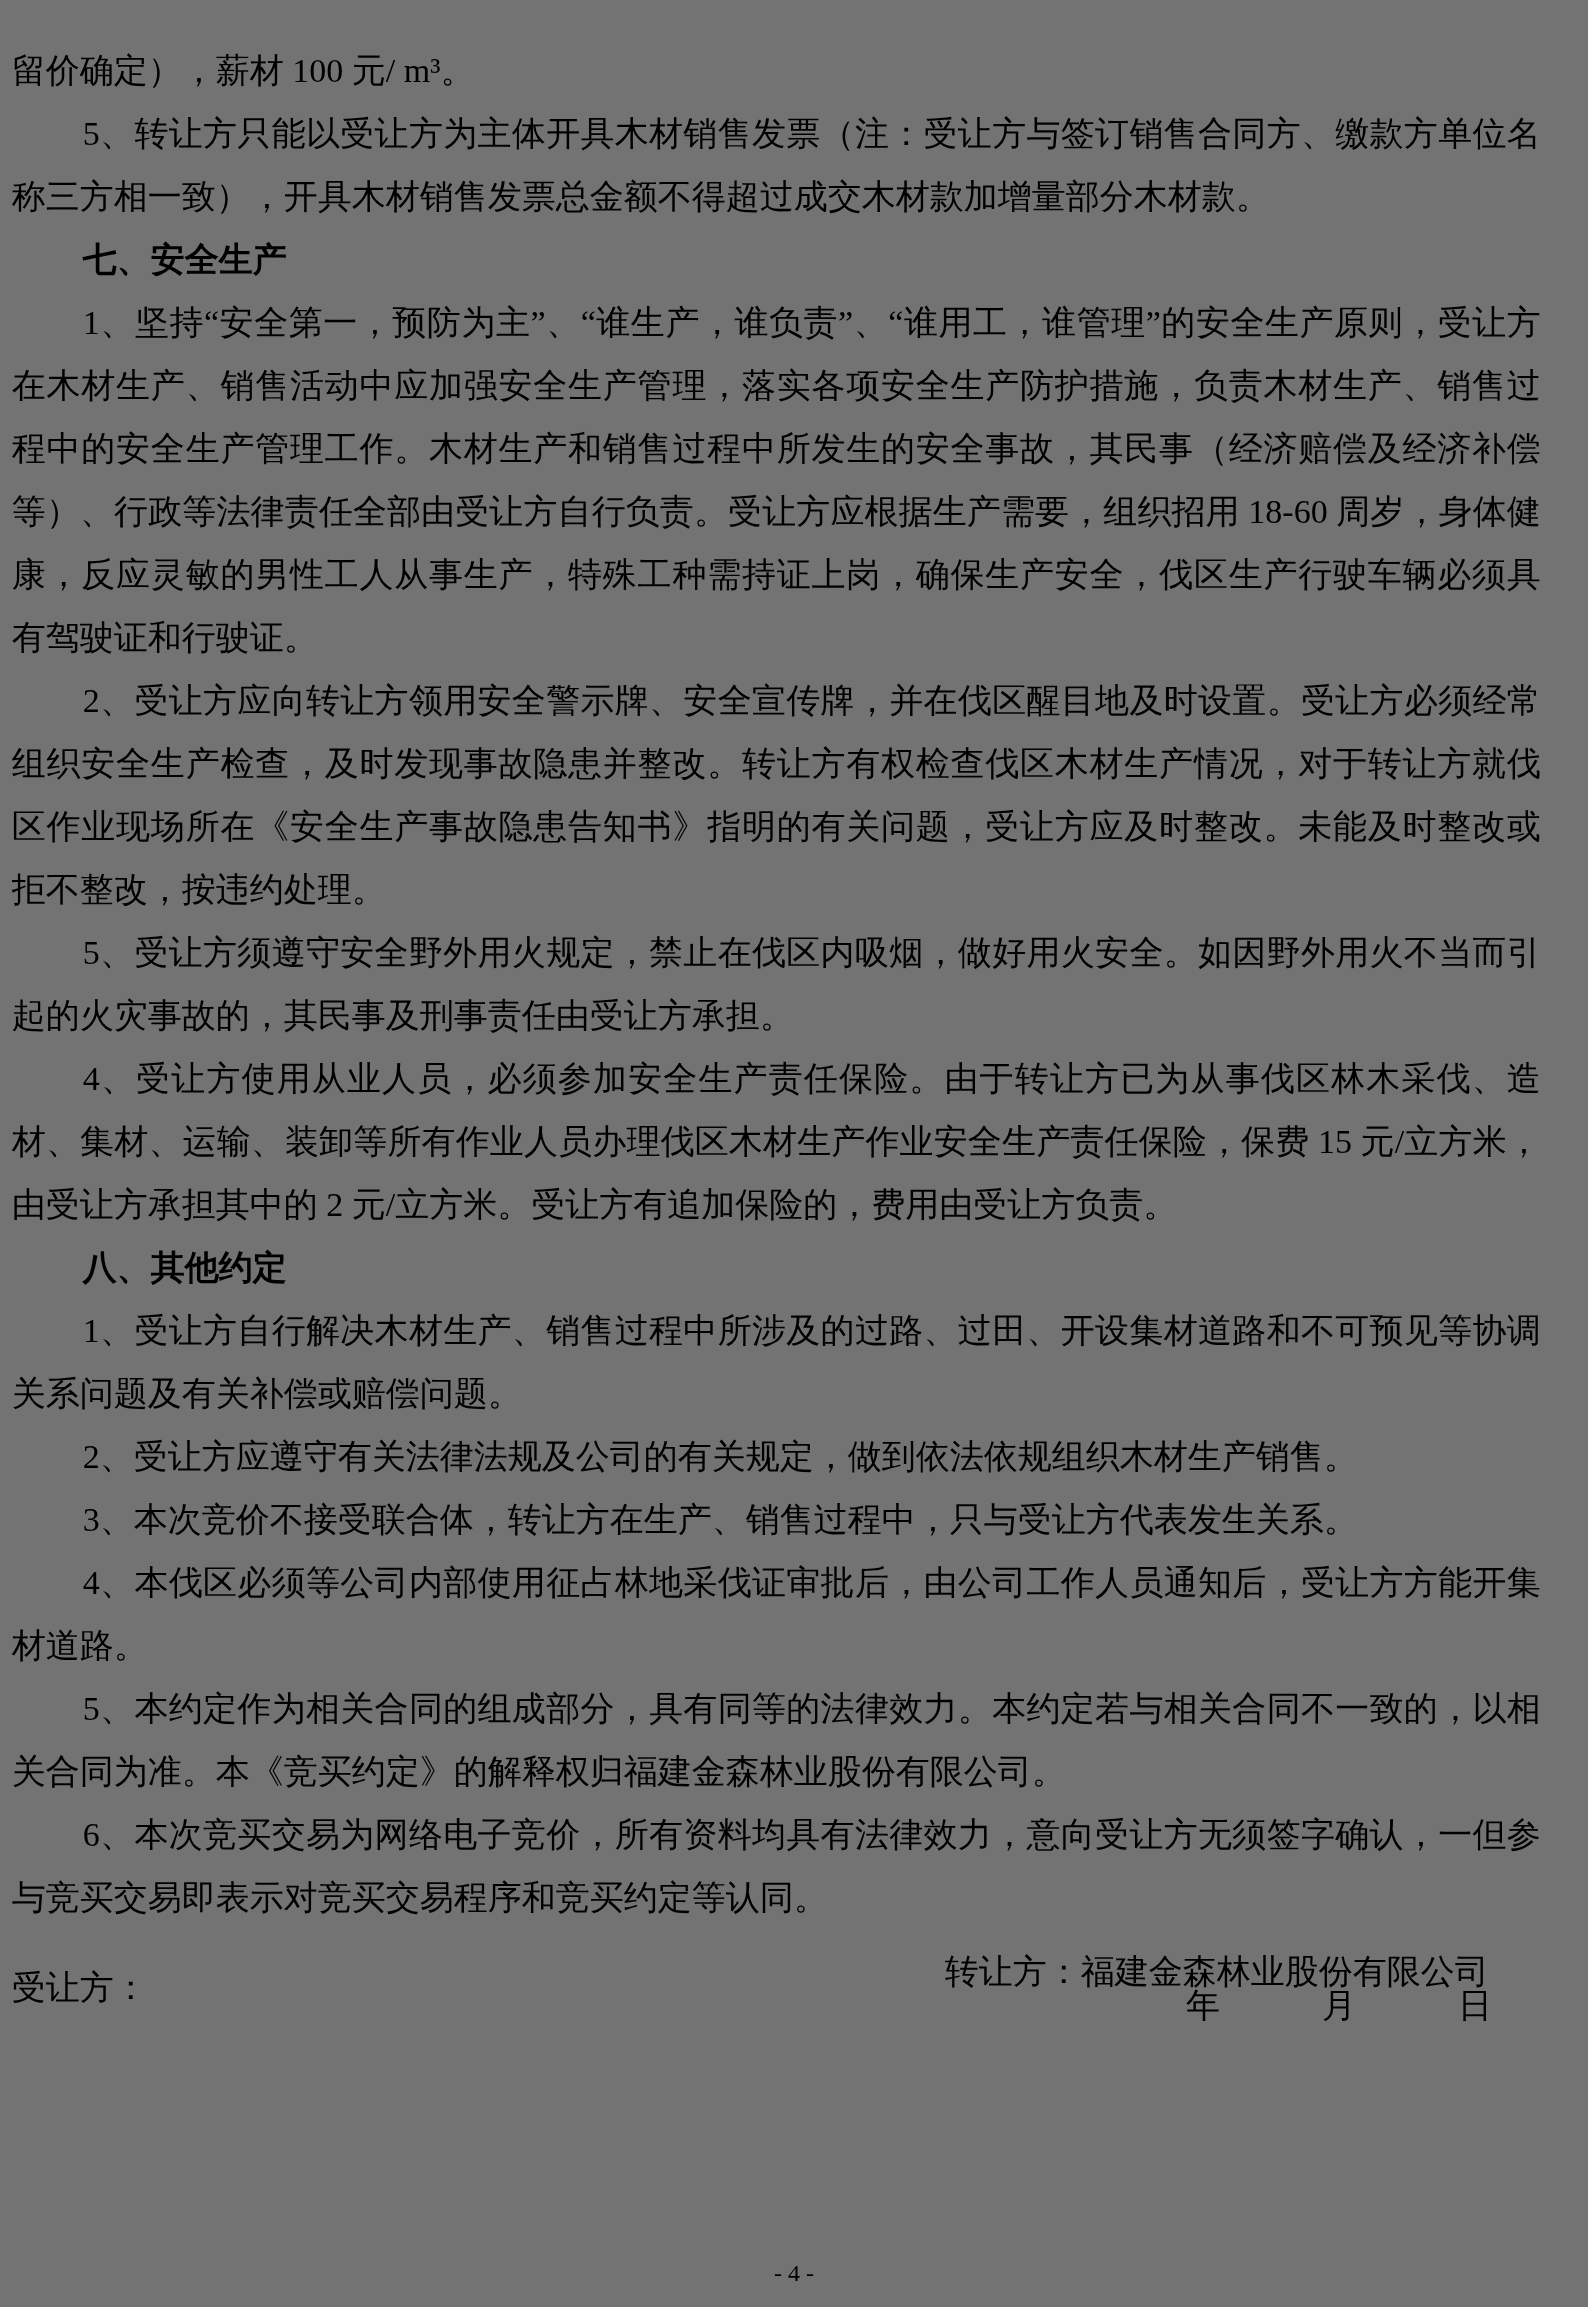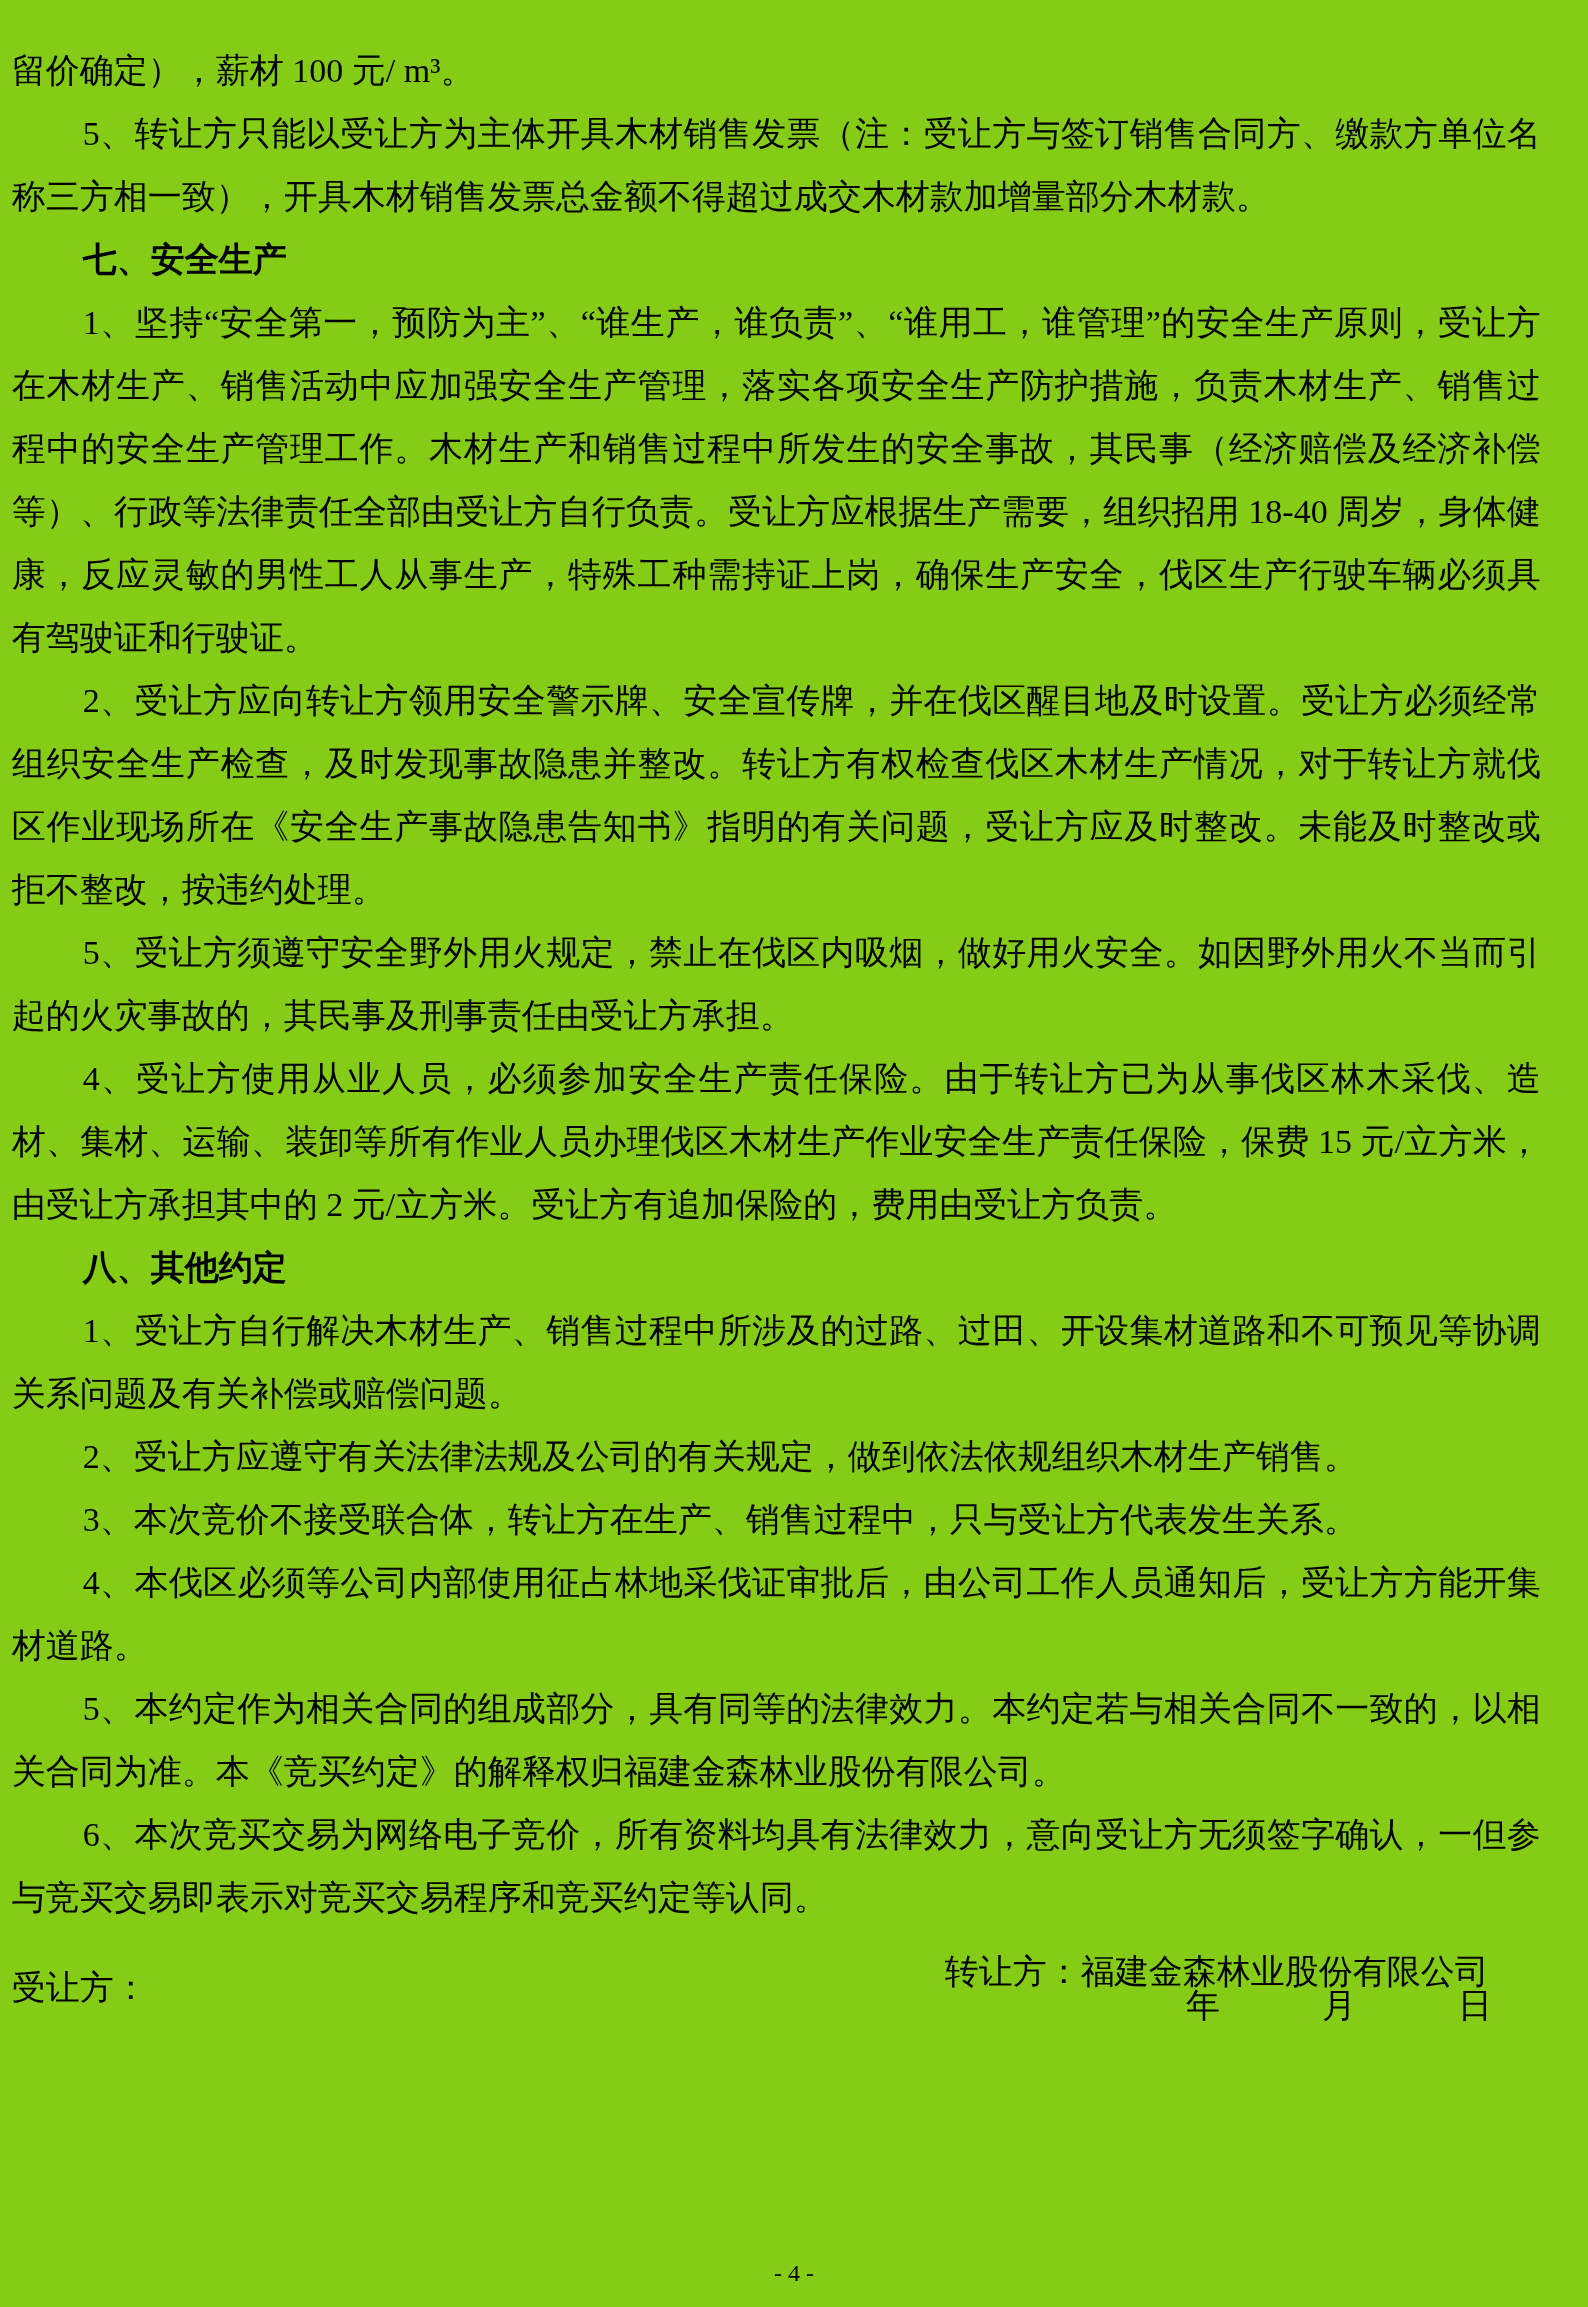--- a/index.html
+++ b/index.html
@@ -1,20 +1,20 @@
 <!DOCTYPE html>
 <html style="font-size:11.8px"><head>
 <meta charset="utf-8">
 <style>
   html, body { margin: 0; padding: 0; background: #ffffff; }
   .page {
     position: relative;
     width: 1588px;
     height: 2307px;
-    background: #84cc16;
+    background: #737373;
     color: #000000;
     font-family: "Liberation Serif", "DejaVu Serif", serif;
     overflow: hidden;
   }
   .doc-body {
     position: absolute;
     left: 11.8px;
     top: 39px;
     width: 1529px;
     font-size: 34px;
@@ -55,21 +55,21 @@
 </style>
 </head>
 <body>
 
 <div class="page">
 
   <div class="doc-body">
     <p class="cont">留价确定），薪材 100 元/ m³。</p>
     <p class="para">5、转让方只能以受让方为主体开具木材销售发票（注：受让方与签订销售合同方、缴款方单位名称三方相一致），开具木材销售发票总金额不得超过成交木材款加增量部分木材款。</p>
     <p class="heading">七、安全生产</p>
-    <p class="para">1、坚持“安全第一，预防为主”、“谁生产，谁负责”、“谁用工，谁管理”的安全生产原则，受让方在木材生产、销售活动中应加强安全生产管理，落实各项安全生产防护措施，负责木材生产、销售过程中的安全生产管理工作。木材生产和销售过程中所发生的安全事故，其民事（经济赔偿及经济补偿等）、行政等法律责任全部由受让方自行负责。受让方应根据生产需要，组织招用 18-40 周岁，身体健康，反应灵敏的男性工人从事生产，特殊工种需持证上岗，确保生产安全，伐区生产行驶车辆必须具有驾驶证和行驶证。</p>
+    <p class="para">1、坚持“安全第一，预防为主”、“谁生产，谁负责”、“谁用工，谁管理”的安全生产原则，受让方在木材生产、销售活动中应加强安全生产管理，落实各项安全生产防护措施，负责木材生产、销售过程中的安全生产管理工作。木材生产和销售过程中所发生的安全事故，其民事（经济赔偿及经济补偿等）、行政等法律责任全部由受让方自行负责。受让方应根据生产需要，组织招用 18-60 周岁，身体健康，反应灵敏的男性工人从事生产，特殊工种需持证上岗，确保生产安全，伐区生产行驶车辆必须具有驾驶证和行驶证。</p>
     <p class="para">2、受让方应向转让方领用安全警示牌、安全宣传牌，并在伐区醒目地及时设置。受让方必须经常组织安全生产检查，及时发现事故隐患并整改。转让方有权检查伐区木材生产情况，对于转让方就伐区作业现场所在《安全生产事故隐患告知书》指明的有关问题，受让方应及时整改。未能及时整改或拒不整改，按违约处理。</p>
     <p class="para">5、受让方须遵守安全野外用火规定，禁止在伐区内吸烟，做好用火安全。如因野外用火不当而引起的火灾事故的，其民事及刑事责任由受让方承担。</p>
     <p class="para">4、受让方使用从业人员，必须参加安全生产责任保险。由于转让方已为从事伐区林木采伐、造材、集材、运输、装卸等所有作业人员办理伐区木材生产作业安全生产责任保险，保费 15 元/立方米，由受让方承担其中的 2 元/立方米。受让方有追加保险的，费用由受让方负责。</p>
     <p class="heading">八、其他约定</p>
     <p class="para">1、受让方自行解决木材生产、销售过程中所涉及的过路、过田、开设集材道路和不可预见等协调关系问题及有关补偿或赔偿问题。</p>
     <p class="para">2、受让方应遵守有关法律法规及公司的有关规定，做到依法依规组织木材生产销售。</p>
     <p class="para">3、本次竞价不接受联合体，转让方在生产、销售过程中，只与受让方代表发生关系。</p>
     <p class="para">4、本伐区必须等公司内部使用征占林地采伐证审批后，由公司工作人员通知后，受让方方能开集材道路。</p>
     <p class="para">5、本约定作为相关合同的组成部分，具有同等的法律效力。本约定若与相关合同不一致的，以相关合同为准。本《竞买约定》的解释权归福建金森林业股份有限公司。</p>
     <p class="para">6、本次竞买交易为网络电子竞价，所有资料均具有法律效力，意向受让方无须签字确认，一但参与竞买交易即表示对竞买交易程序和竞买约定等认同。</p>

